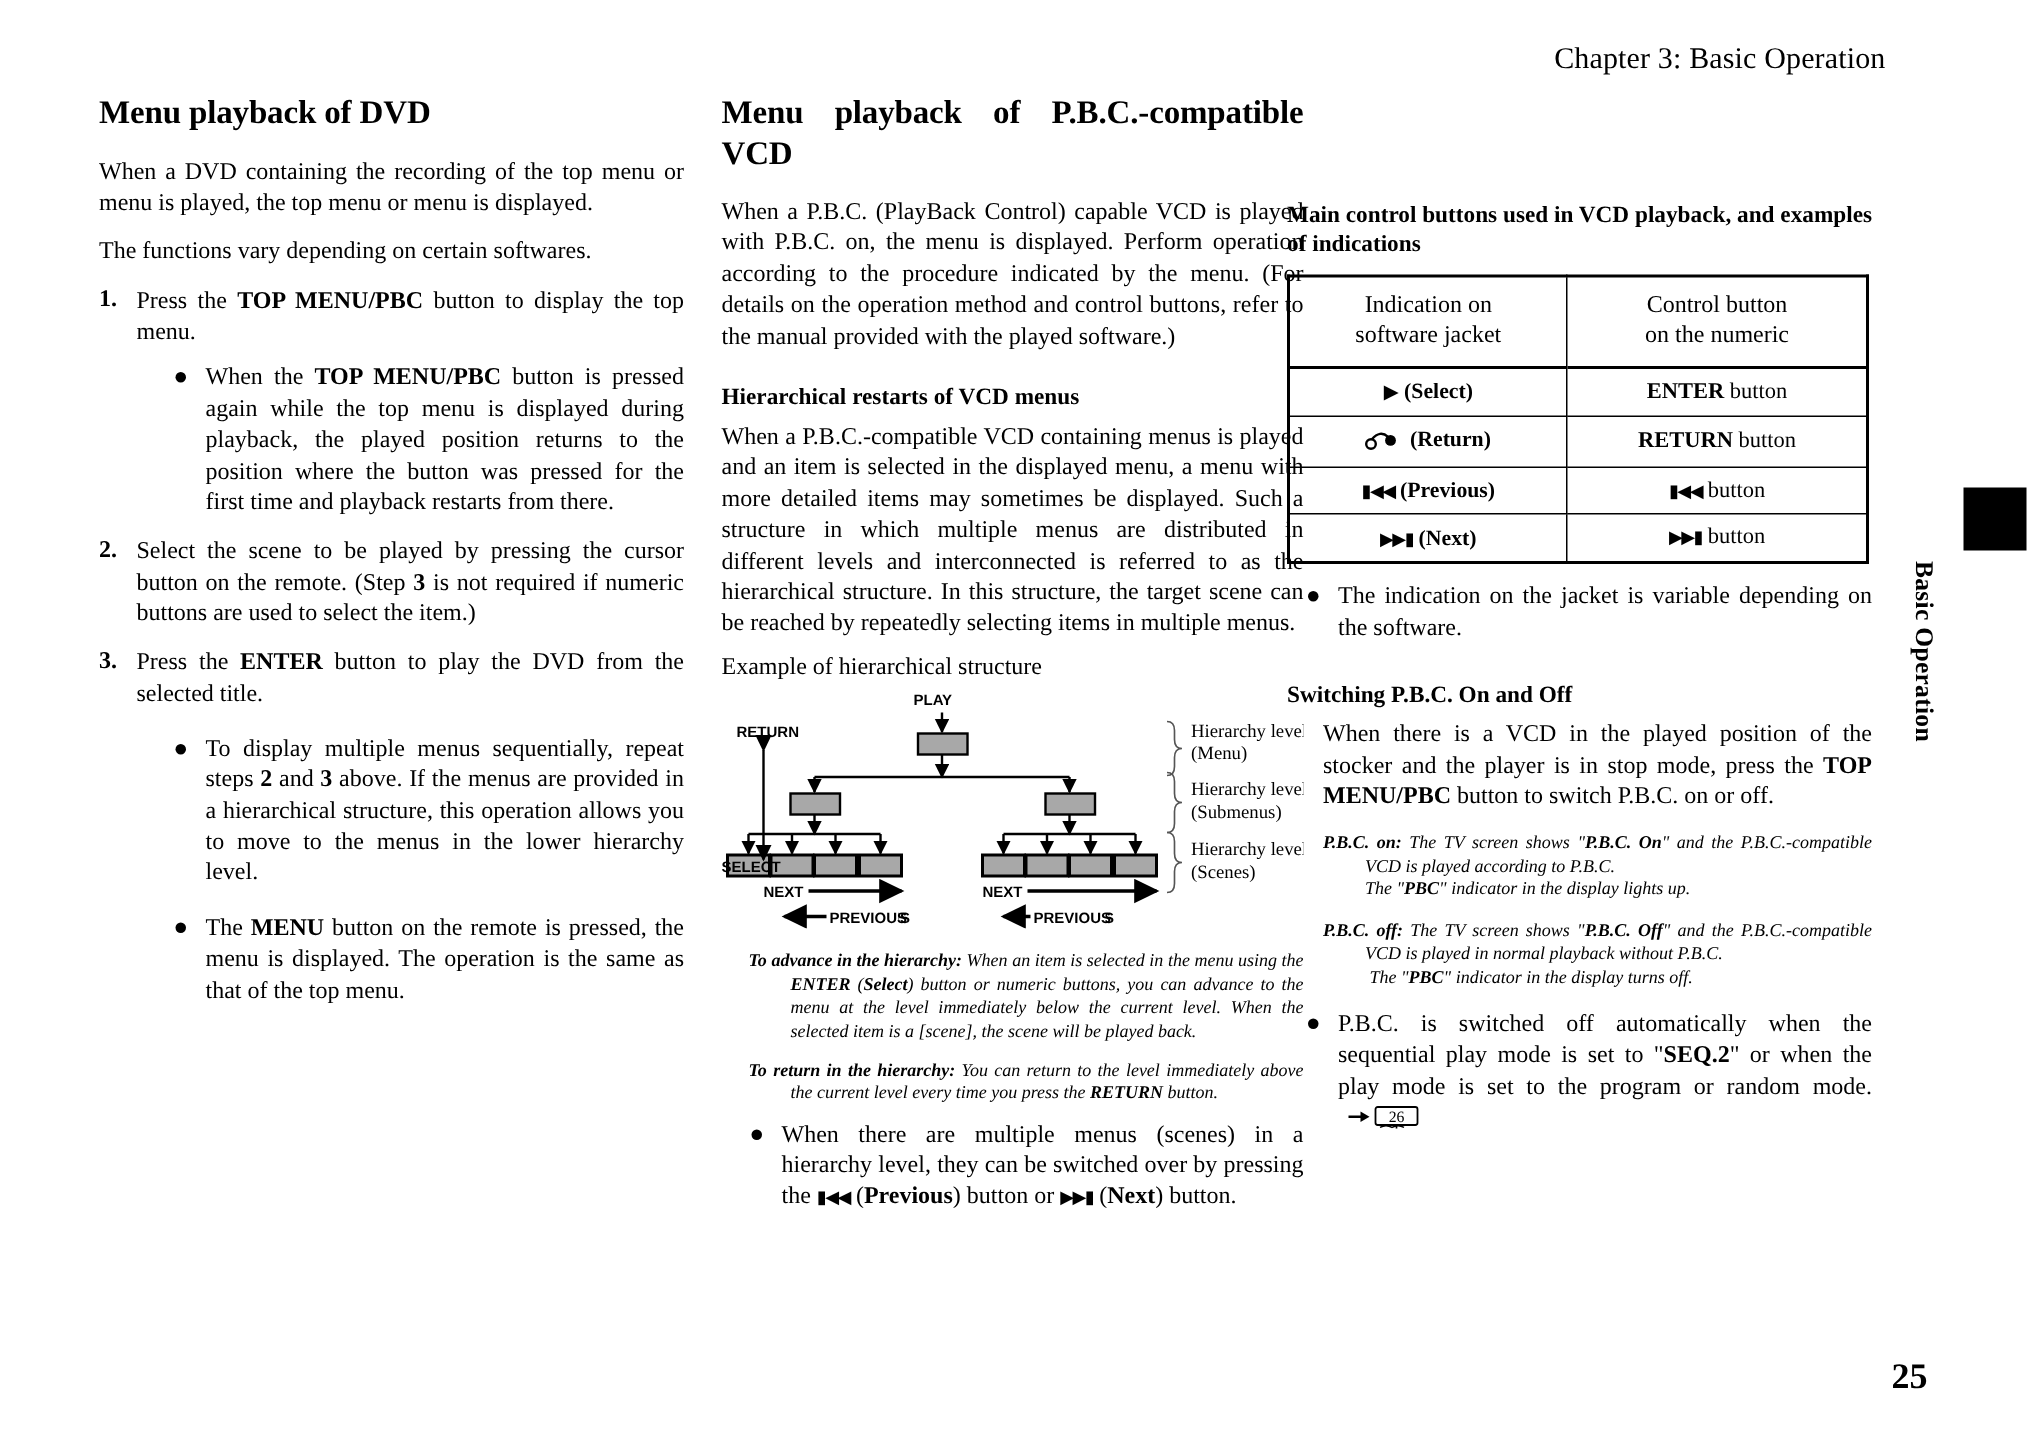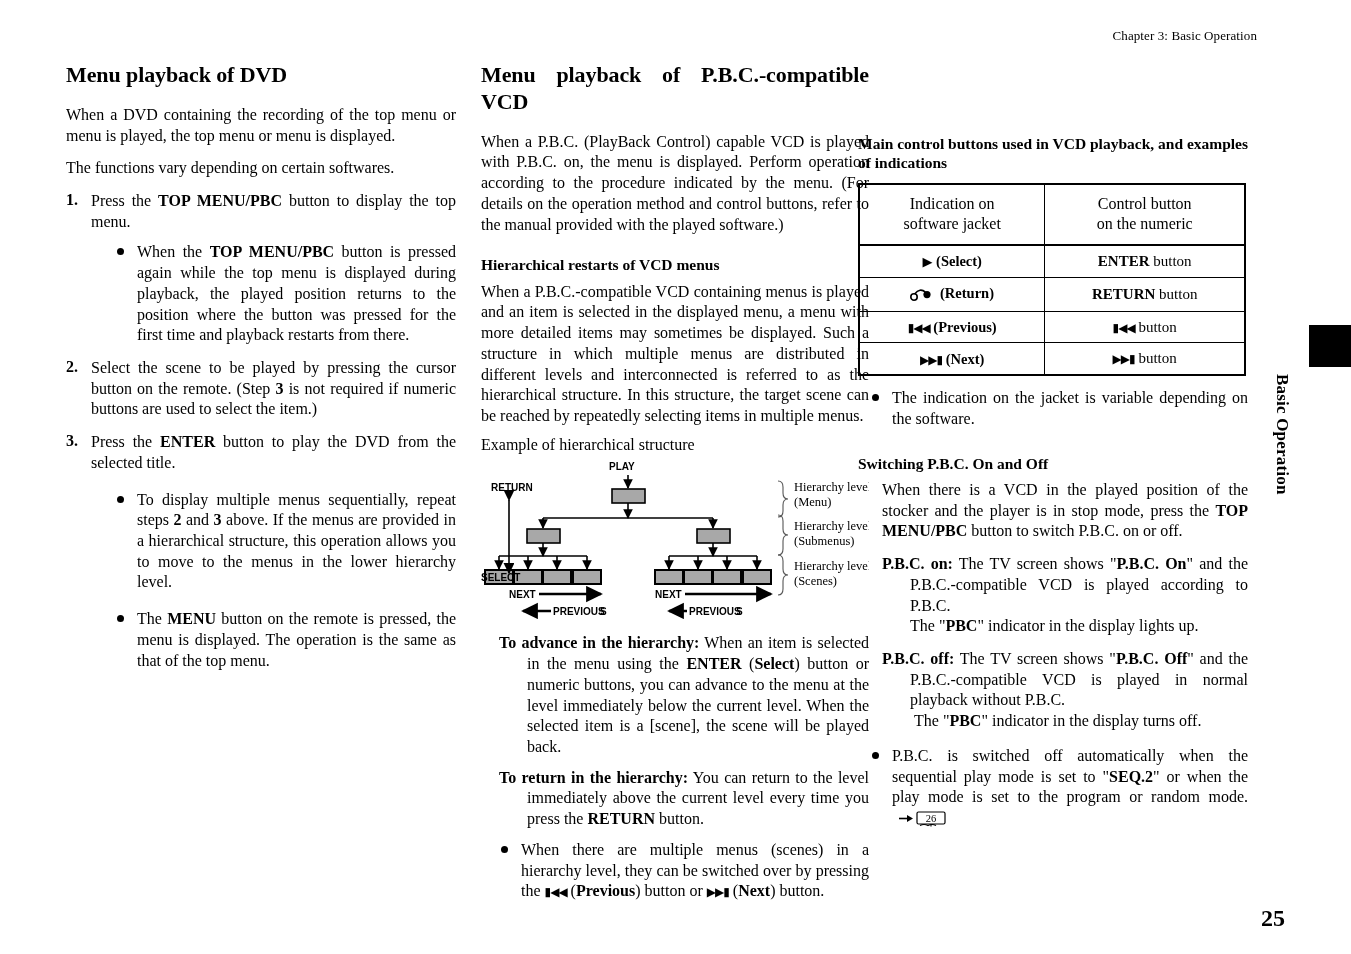--- a/index.html
+++ b/index.html
@@ -10,21 +10,21 @@
     font-family:"Liberation Serif", serif;
     color:#000;
     position:relative;
     overflow:hidden;
   }
   .page { position:relative; width:1351px; height:954px; }
 
   
   .chapter-head {
     position:absolute; top:28px; right:94px;
-    font-size:13px; letter-spacing:.1px;
+    font-size:20px; letter-spacing:.1px;
   }
 
   
   .col { position:absolute; top:62px; }
   .col1 { left:66px;  width:390px; }
   .col2 { left:481px; width:388px; }
   .col3 { left:858px; width:390px; }
 
   h1.sec {
     font-size:22px; font-weight:bold; margin:0 0 16px 0;
@@ -57,22 +57,22 @@
   .bullet .dot {
     position:absolute; left:2px; top:6px;
     width:7px; height:7px; border-radius:50%; background:#000;
   }
   .bullet p { margin:0; font-size:16px; line-height:1.295;
               text-align:justify; text-align-last:left; }
   .indent1 { margin-left:24px; }
 
   
   .hang { padding-left:28px; text-indent:-28px; margin:0 0 10px 0;
-          font-size:16px; line-height:1.295;
-          text-align:justify; text-align-last:left; }
+          font-size:12px; line-height:1.295;
+          text-align:justify; text-align-last:left;font-style:italic; }
 
   b, strong { font-weight:bold; }
 
   
   .diagram { position:relative; width:388px; height:160px; margin:4px 0 14px 0; }
   .diagram svg { display:block; }
   .dg-label {
     font-family:"Liberation Sans", sans-serif;
     font-weight:bold; font-size:10px; fill:#000;
   }

